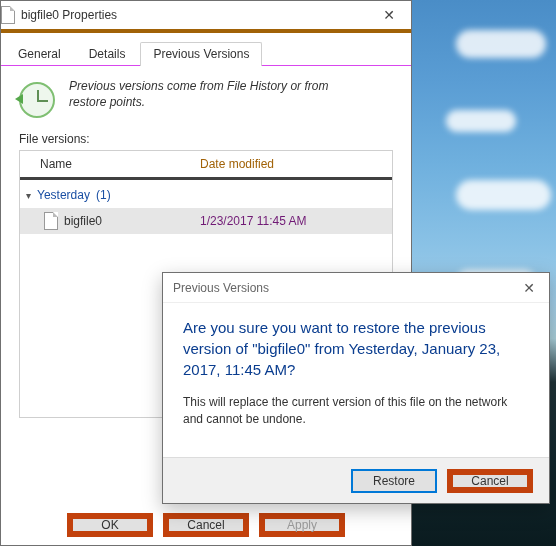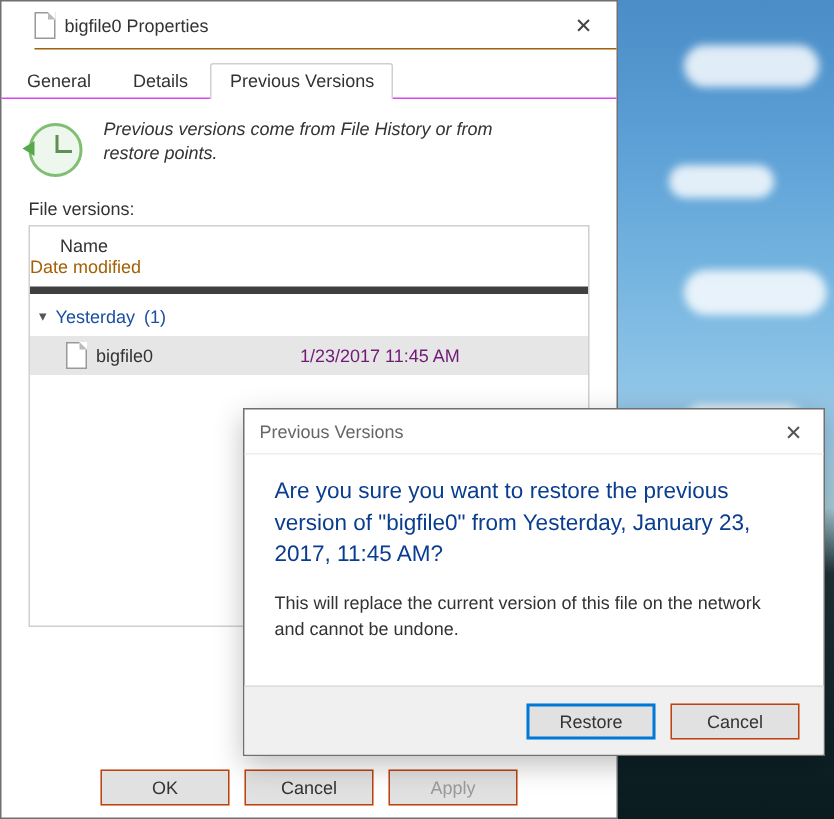--- a/index.html
+++ b/index.html
@@ -16,21 +16,21 @@
   .c3 { right: 5px; top: 180px; width: 95px; height: 30px; }
   .c4 { right: 20px; top: 270px; width: 80px; height: 24px; }
 
   
   .win-props {
     position: absolute; left: 0; top: 0; width: 412px; height: 546px;
     background: #fff; border: 1px solid #707070;
   }
   .titlebar {
     height: 32px; display: flex; align-items: center; padding: 0 0 0 0;
-    border-bottom: 1px solid #a16207; gap: 6px; margin-left: 22px;
+    border-bottom: 4px solid #a16207; gap: 6px;
   }
   .file-ico {
     width: 14px; height: 18px; background: #fff; border: 1px solid #999;
     position: relative;
   }
   .file-ico::after {
     content: ""; position: absolute; right: -1px; top: -1px;
     border-top: 5px solid #fff; border-left: 5px solid #bbb;
   }
   .titlebar .title { font-size: 12px; color: #333; flex: 1; }
@@ -66,41 +66,41 @@
     position: absolute; left: -6px; top: 10px;
     border-top: 5px solid transparent; border-bottom: 5px solid transparent;
     border-right: 8px solid #56a84b;
   }
   .info-text { font-size: 12px; color: #333; line-height: 1.35; max-width: 300px; font-style: italic; }
   .section-label { font-size: 12px; color: #333; margin-top: 14px; }
   .list-frame {
     border: 1px solid #cfcfcf; margin-top: 4px; height: 268px; font-size: 12px;
   }
   .col-headers {
-    display: flex; padding: 6px 0; border-bottom: 5px solid #404040; flex-direction: column;
+    display: flex; padding: 6px 0; border-bottom: 3px solid #404040;
   }
   .col-name { width: 180px; padding-left: 20px; color: #333; }
   .col-date { flex: 1; color: #a16207; }
   .group-row {
     display: flex; align-items: center; gap: 6px; padding: 8px 6px 6px 6px; color: #1a4fa3;
   }
   .chev { font-size: 10px; color: #555; }
   .file-row {
     display: flex; align-items: center; background: #e6e6e6; padding: 4px 0;
   }
   .file-row .indent { width: 24px; }
   .file-row .ico-cell { width: 20px; display:flex; align-items:center; }
   .file-row .name-cell { width: 136px; color: #333; }
   .file-row .date-cell { color: #701a75; }
   .bottom-buttons {
     position: absolute; left: 0; right: 0; bottom: 8px;
     display: flex; justify-content: center; gap: 10px;
   }
   .btn {
-    min-width: 86px; height: 24px; border: 1px solid #c2410c; background: #e1e1e1;
+    min-width: 86px; height: 24px; border: 6px solid #c2410c; background: #e1e1e1;
     font-size: 12px; color: #333; display: flex; align-items: center; justify-content: center;
   }
   .btn.disabled { color: #9a9a9a; }
 
   
   .dlg-confirm {
     position: absolute; left: 162px; top: 272px; width: 388px; height: 232px;
     background: #fff; border: 1px solid #707070; box-shadow: 0 6px 18px rgba(0,0,0,0.25);
   }
   .dlg-title {

